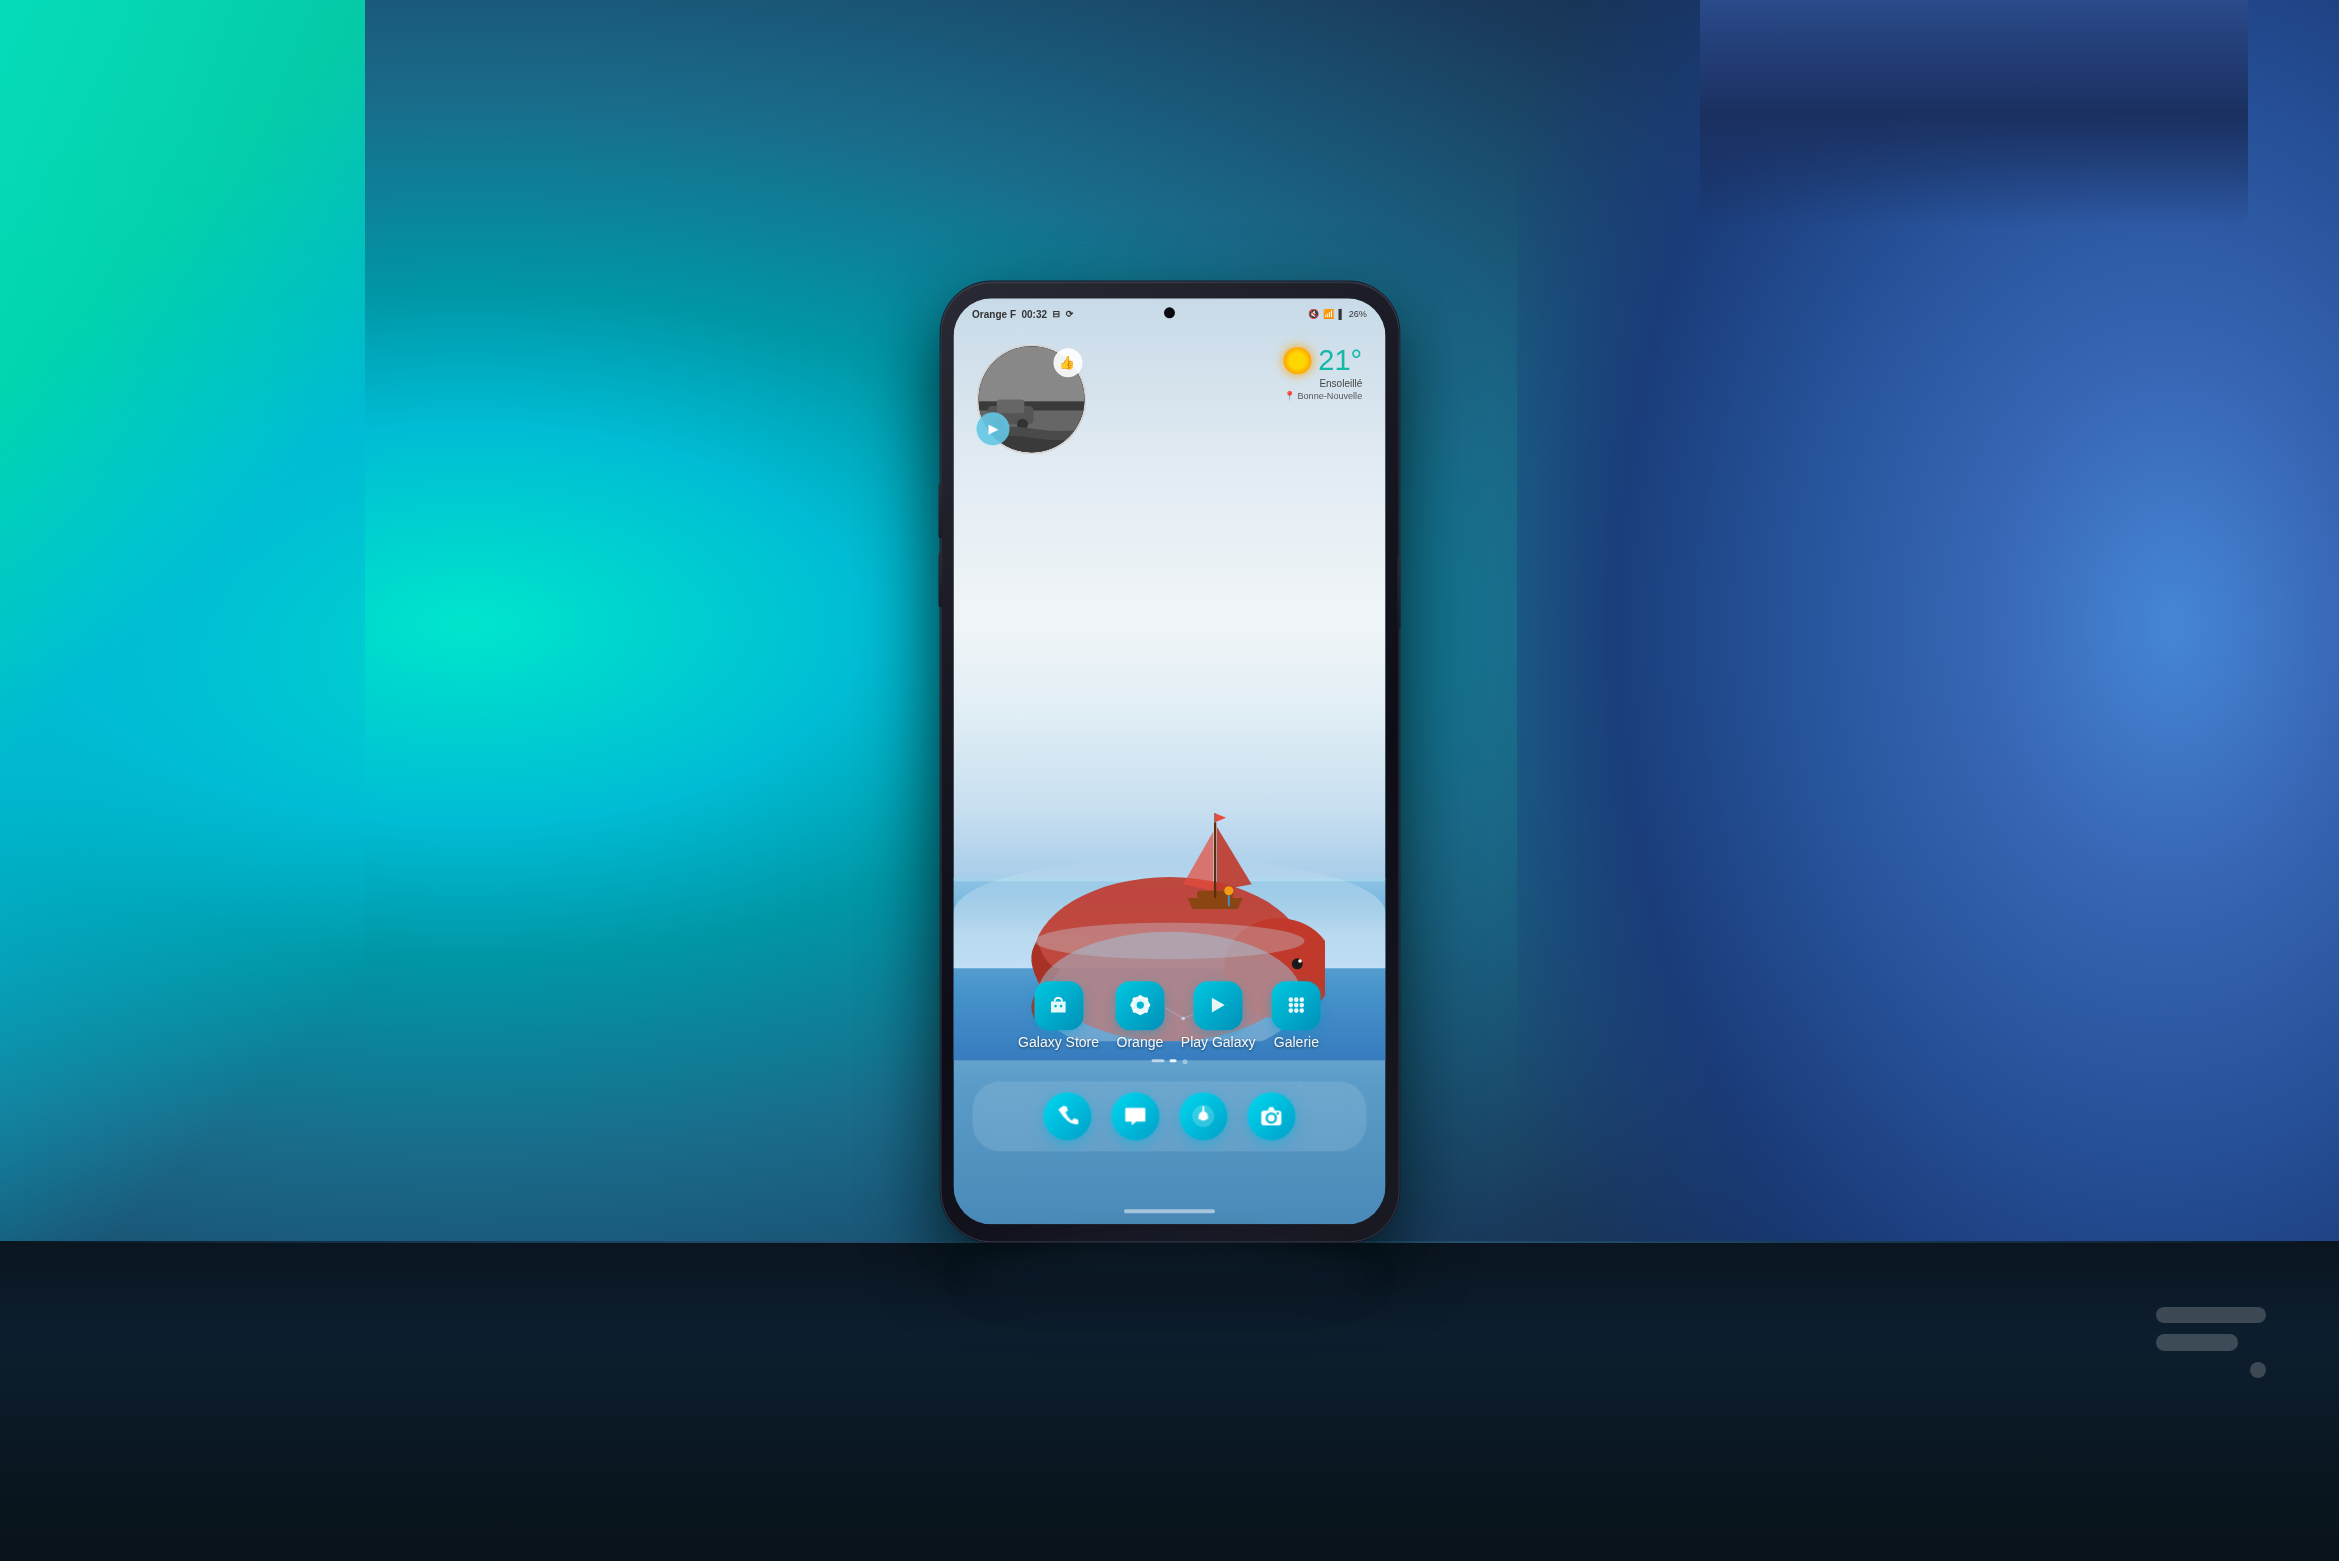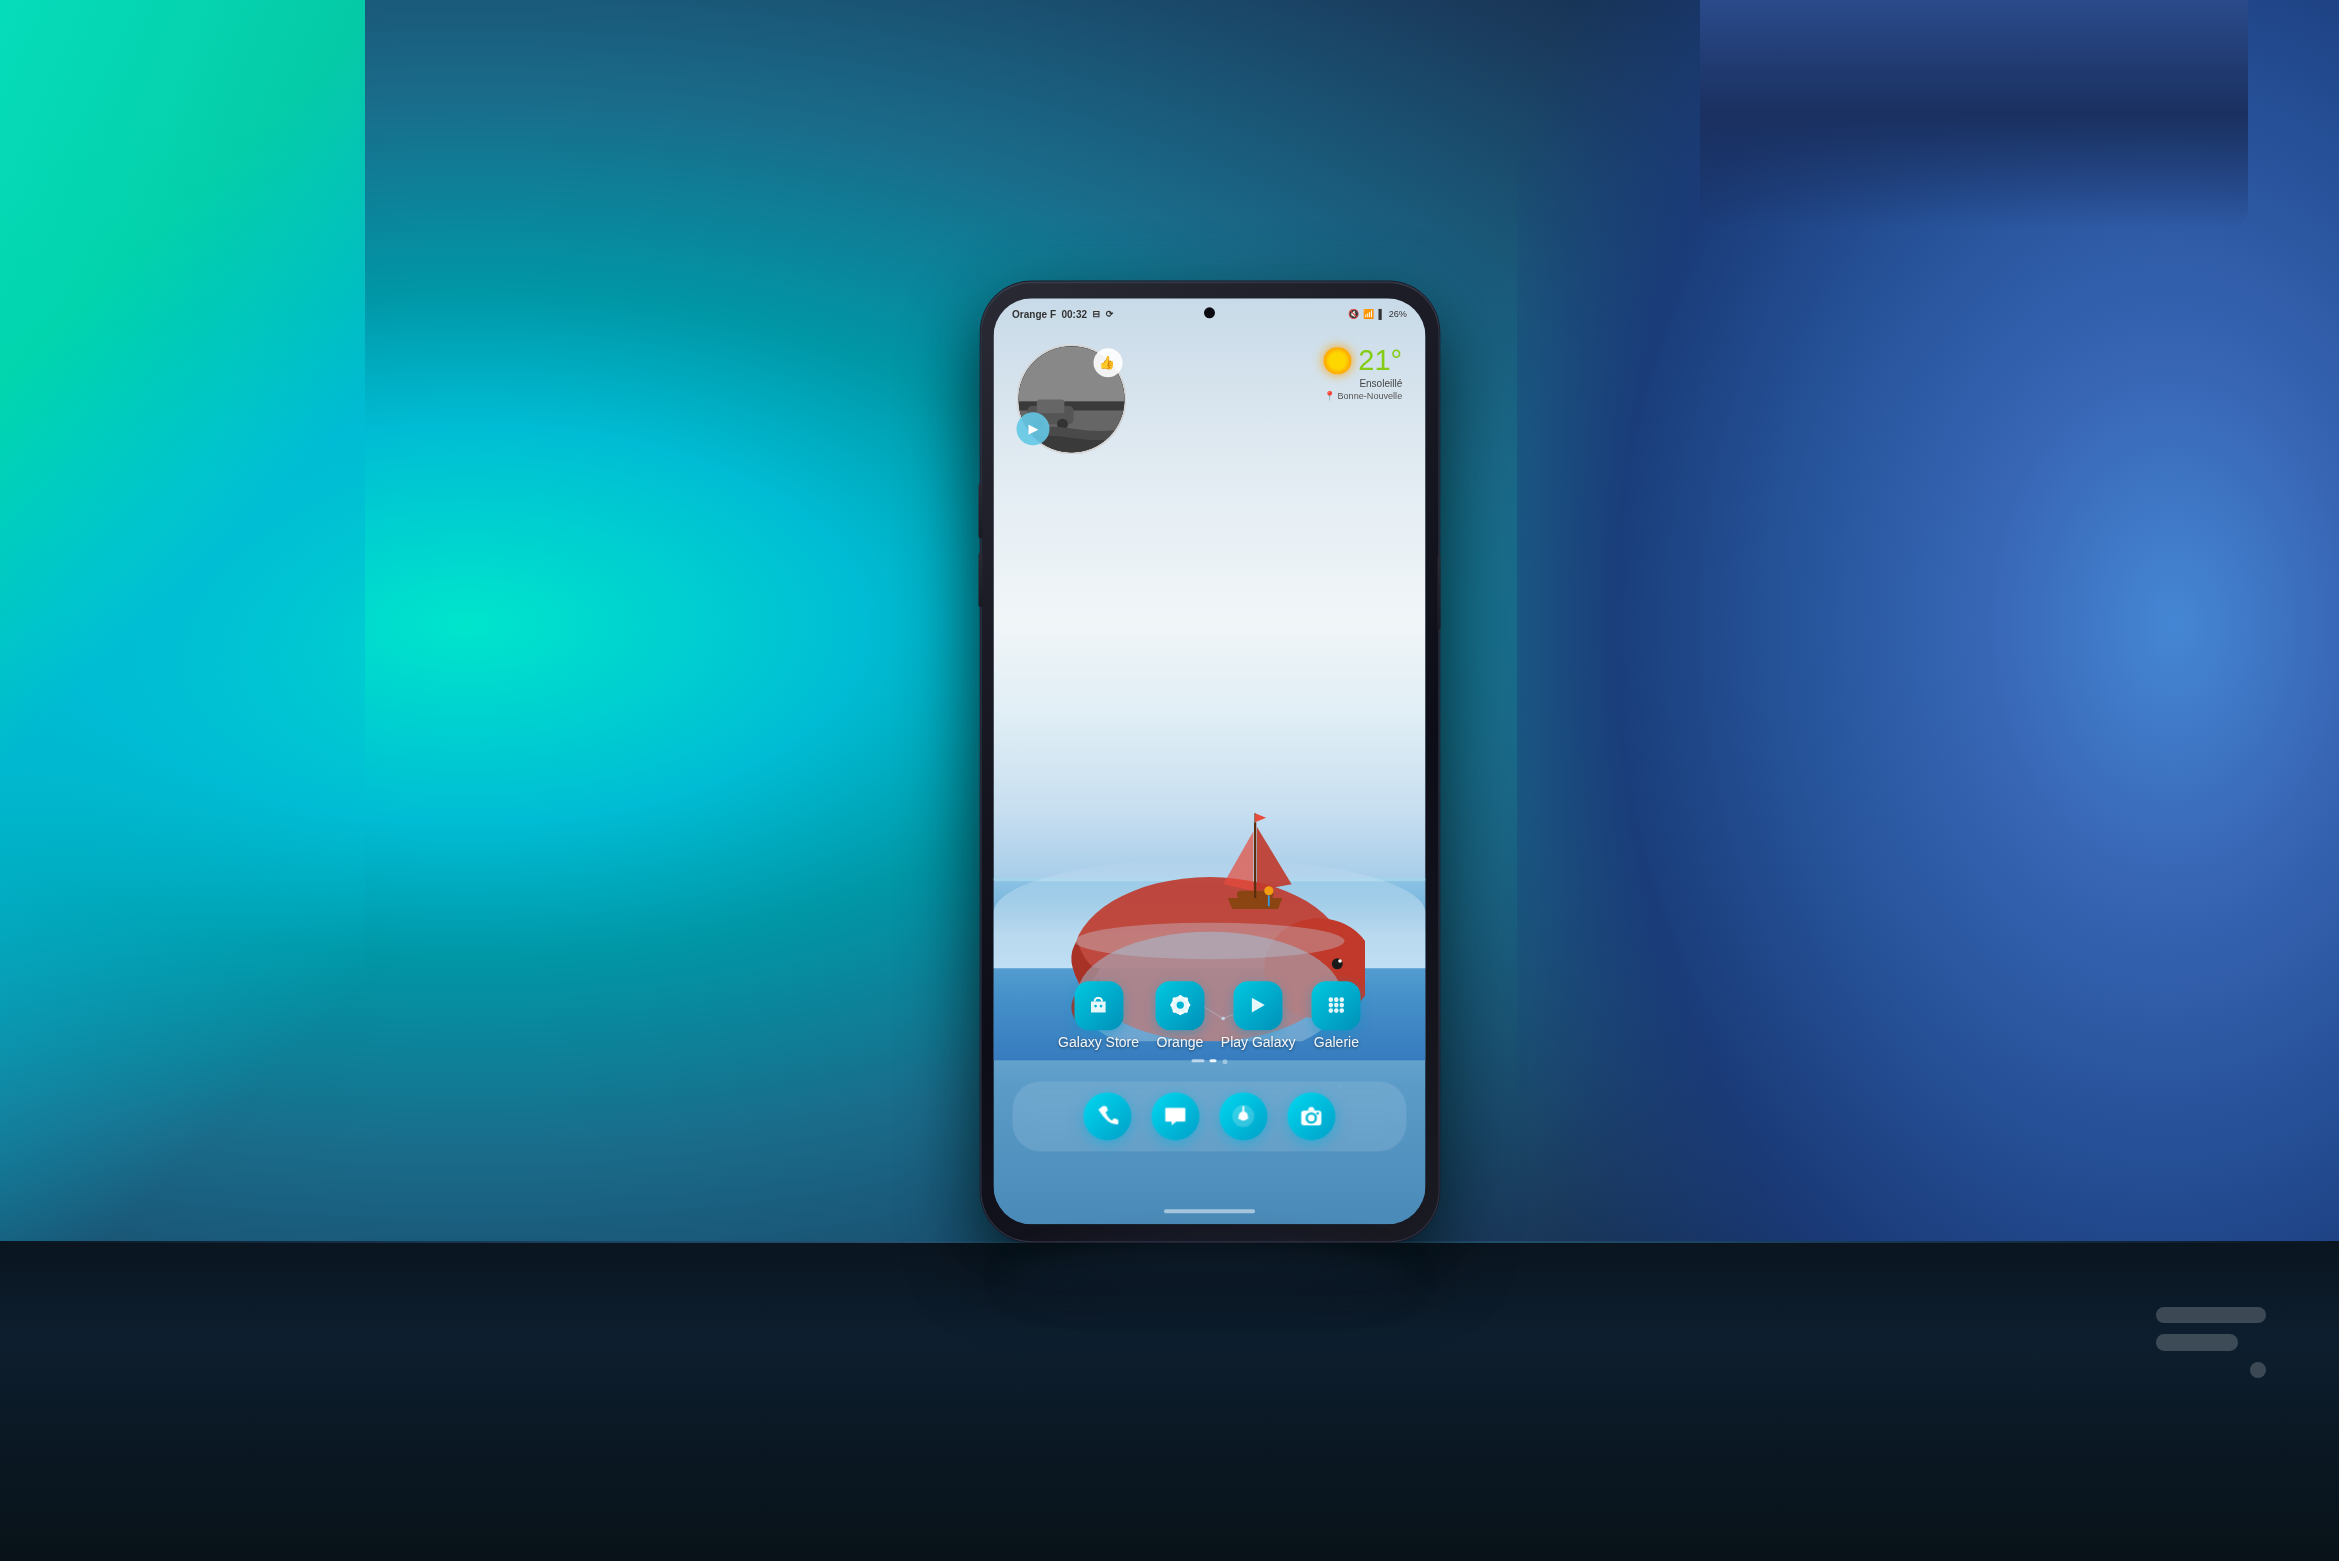--- a/index.html
+++ b/index.html
@@ -58,21 +58,20 @@
     }
 
     
     .phone-container {
       position: absolute;
       left: 50%;
       top: 50%;
       transform: translate(-50%, -52%);
       width: 457px;
       height: 959px;
-      margin-left: 40px;
     }
 
     .phone-body {
       position: absolute;
       inset: 0;
       background: linear-gradient(145deg, #2a2a35 0%, #1a1a25 30%, #0d0d18 60%, #1a1a22 100%);
       border-radius: 50px;
       box-shadow:
         0 0 0 0.9px #3a3a4a,
         0 0 0 1.8px #1a1a28,
@@ -234,21 +233,21 @@
       position: absolute;
       top: 46px;
       right: 23px;
       text-align: right;
       z-index: 50;
     }
 
     .weather-temp {
       font-size: 29px;
       font-weight: 300;
-      color: #84cc16;
+      color: #14b8a6;
       display: flex;
       align-items: center;
       justify-content: flex-end;
       gap: 7.3px;
     }
 
     .sun-icon {
       width: 27.4px;
       height: 27.4px;
       background: radial-gradient(circle, #ffd700 40%, #ffa500 70%, transparent 100%);

